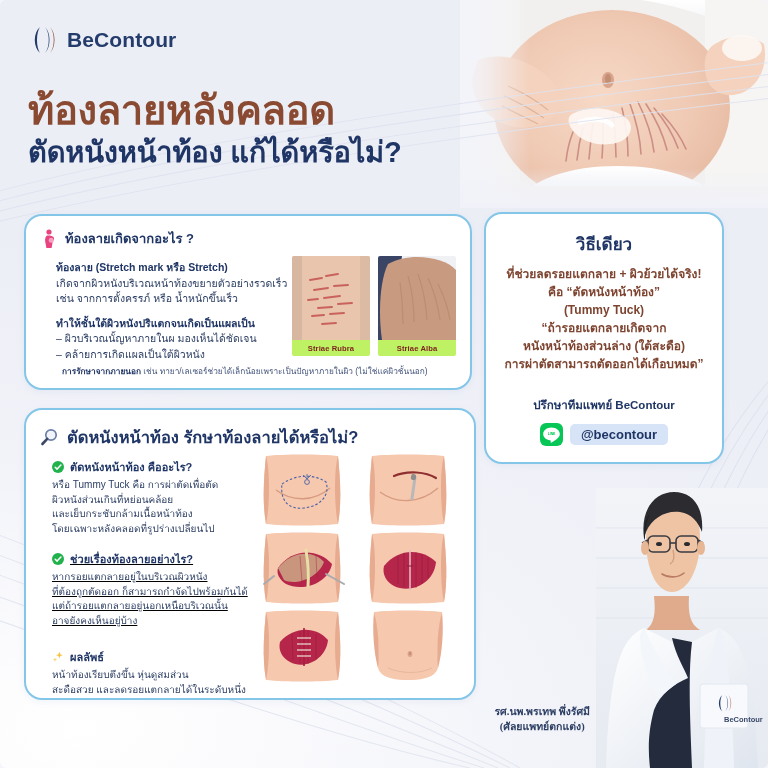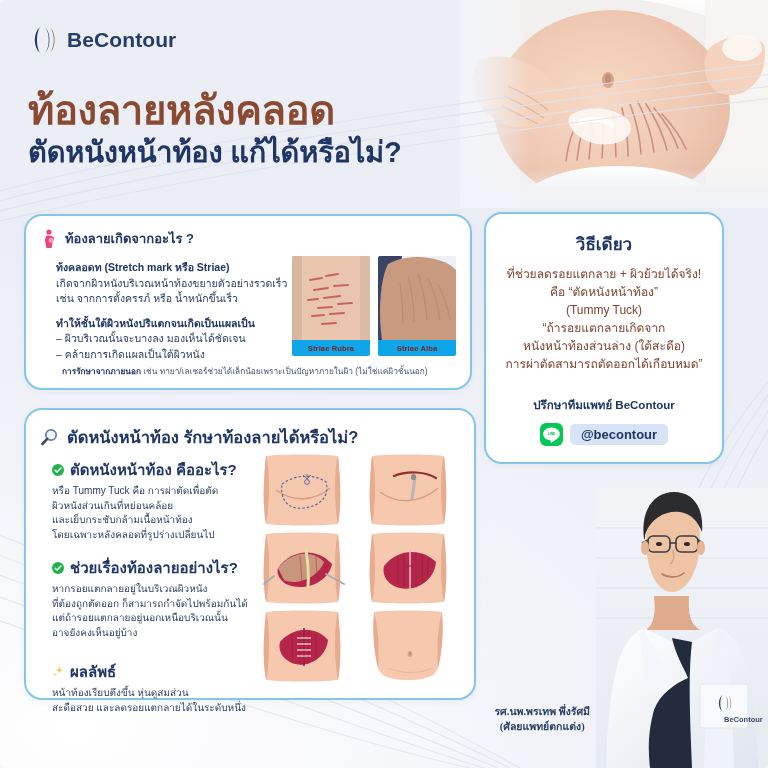--- a/index.html
+++ b/index.html
@@ -98,45 +98,45 @@
     font-size: 8.3px; color: #41527a; line-height: 1.3;
   }
   #causes-footnote .fn-strong { font-weight: 700; color: #1f3565; }
 
   #striae-imgs { position: absolute; right: 14px; top: 40px; display: flex; gap: 8px; }
   .striae-box { width: 78px; }
   .striae-box .img {
     width: 78px; height: 84px; border-radius: 2px 2px 0 0; overflow: hidden; position: relative;
   }
   .striae-box .cap {
-    background: #0ea5e9; color: #7d1f1f; font-size: 7.6px; font-weight: 700;
+    background: #bef264; color: #7d1f1f; font-size: 7.6px; font-weight: 700;
     text-align: center; padding: 3.5px 0; border-radius: 0 0 2px 2px;
     letter-spacing: .1px;
   }
 
   
   #treat-left { position: absolute; left: 26px; top: 48px; width: 218px; }
   .treat-block { margin-bottom: 14px; }
   .treat-head {
     display: flex; align-items: center; gap: 6px;
-    font-size: 15px; font-weight: 700; color: #1f3565; margin-bottom: 2px;
+    font-size: 11px; font-weight: 700; color: #1f3565; margin-bottom: 2px;
   }
   .treat-body { font-size: 10px; color: #2c3e63; line-height: 1.45; }
 
   #treat-figs {
     position: absolute; right: 16px; top: 44px;
     display: grid; grid-template-columns: 100px 100px; grid-template-rows: 72px 72px 72px;
     gap: 6px;
   }
   .fig { width: 100px; height: 72px; position: relative; }
 
   
   #card-solution .inner { padding: 16px 12px 0; text-align: center; }
   #sol-title { font-size: 17px; font-weight: 700; color: #1f3565; margin-bottom: 8px; }
-  #sol-lines { font-size: 12px; font-weight: 400; color: #7e4430; line-height: 1.5; }
+  #sol-lines { font-size: 12px; font-weight: 700; color: #7e4430; line-height: 1.5; }
   #sol-lines .l { white-space: nowrap; }
   #sol-consult {
     position: absolute; left: 0; right: 0; bottom: 48px; text-align: center;
     font-size: 11.5px; color: #1f3565; font-weight: 600;
   }
   #sol-line-badge {
     position: absolute; left: 0; right: 0; bottom: 16px;
     display: flex; align-items: center; justify-content: center; gap: 7px;
   }
   .line-icon {
@@ -275,27 +275,27 @@
       <svg class="preg-icon" viewBox="0 0 15 20">
         <circle cx="7" cy="3" r="2.6" fill="#e8437f"></circle>
         <path d="M5 6.5 C3.4 7.4 2.8 10 3.2 12.6 C3.5 14.6 4 16.6 4.4 19 L9.6 19 C10 16.6 10.6 14.2 10.6 12 C12.3 11.6 12.6 9 11.4 8 C10.4 7.1 9 6.5 7.6 6.4 Z" fill="#e8437f"></path>
         <circle cx="9.2" cy="11.2" r="2.5" fill="#f7a0c0"></circle>
       </svg>
       <span>ท้องลายเกิดจากอะไร ?</span>
     </div>
 
     <div id="causes-left">
       <div class="blk">
-        <div class="body-text body-strong">ท้งคลอดท (Stretch mark หรือ Striae)</div>
+        <div class="body-text body-strong">ท้องลาย (Stretch mark หรือ Stretch)</div>
         <div class="body-text">เกิดจากผิวหนังบริเวณหน้าท้องขยายตัวอย่างรวดเร็ว</div>
         <div class="body-text">เช่น จากการตั้งครรภ์ หรือ น้ำหนักขึ้นเร็ว</div>
       </div>
       <div class="blk">
         <div class="body-text body-strong">ทำให้ชั้นใต้ผิวหนังปริแตกจนเกิดเป็นแผลเป็น</div>
-        <div class="body-text">– ผิวบริเวณนั้นจะบางลง มองเห็นได้ชัดเจน</div>
+        <div class="body-text">– ผิวบริเวณนั้ญหาภายในผ มองเห็นได้ชัดเจน</div>
         <div class="body-text">– คล้ายการเกิดแผลเป็นใต้ผิวหนัง</div>
       </div>
     </div>
 
     <div id="striae-imgs">
       <div class="striae-box">
         <div class="img">
           <svg viewBox="0 0 78 84" preserveAspectRatio="none">
             <rect width="78" height="84" fill="#e9c5ad"></rect>
             <rect x="0" y="0" width="10" height="84" fill="#d8b7a0"></rect>
@@ -359,21 +359,21 @@
             <path d="M3.2 6.2 L5.1 8.1 L8.9 4.1" stroke="#fff" stroke-width="1.5" fill="none" stroke-linecap="round" stroke-linejoin="round"></path>
           </svg>
           <span>ตัดหนังหน้าท้อง คืออะไร?</span>
         </div>
         <div class="treat-body">หรือ Tummy Tuck คือ การผ่าตัดเพื่อตัด</div>
         <div class="treat-body">ผิวหนังส่วนเกินที่หย่อนคล้อย</div>
         <div class="treat-body">และเย็บกระชับกล้ามเนื้อหน้าท้อง</div>
         <div class="treat-body">โดยเฉพาะหลังคลอดที่รูปร่างเปลี่ยนไป</div>
       </div>
 
-      <div class="treat-block" style="">
+      <div class="treat-block" style="text-decoration:underline;">
         <div class="treat-head">
           <svg class="check-icon" viewBox="0 0 12 12">
             <circle cx="6" cy="6" r="6" fill="#22b24c"></circle>
             <path d="M3.2 6.2 L5.1 8.1 L8.9 4.1" stroke="#fff" stroke-width="1.5" fill="none" stroke-linecap="round" stroke-linejoin="round"></path>
           </svg>
           <span>ช่วยเรื่องท้องลายอย่างไร?</span>
         </div>
         <div class="treat-body">หากรอยแตกลายอยู่ในบริเวณผิวหนัง</div>
         <div class="treat-body">ที่ต้องถูกตัดออก ก็สามารถกำจัดไปพร้อมกันได้</div>
         <div class="treat-body">แต่ถ้ารอยแตกลายอยู่นอกเหนือบริเวณนั้น</div>

